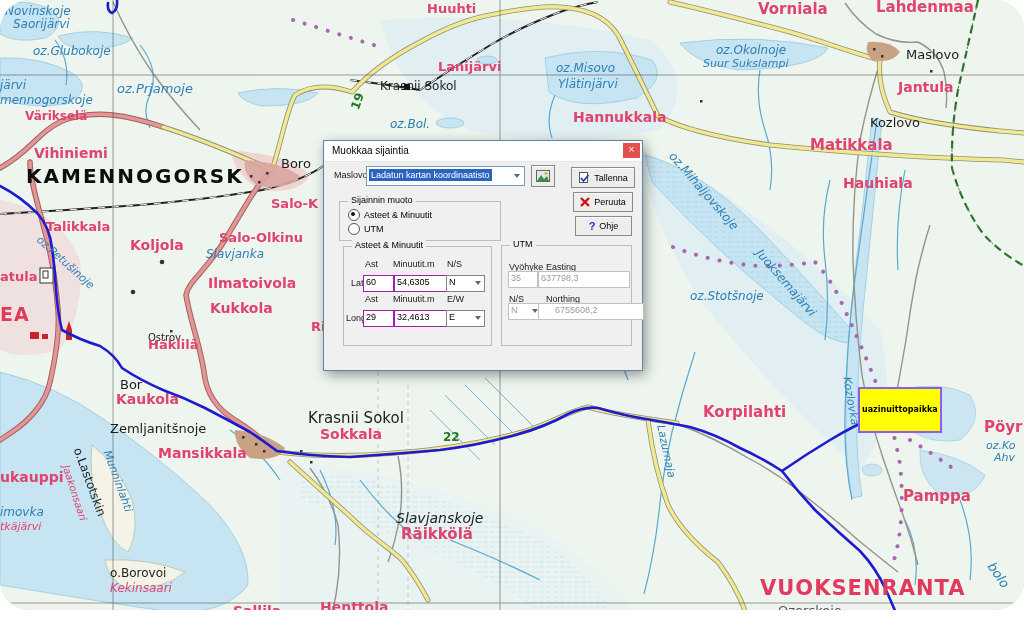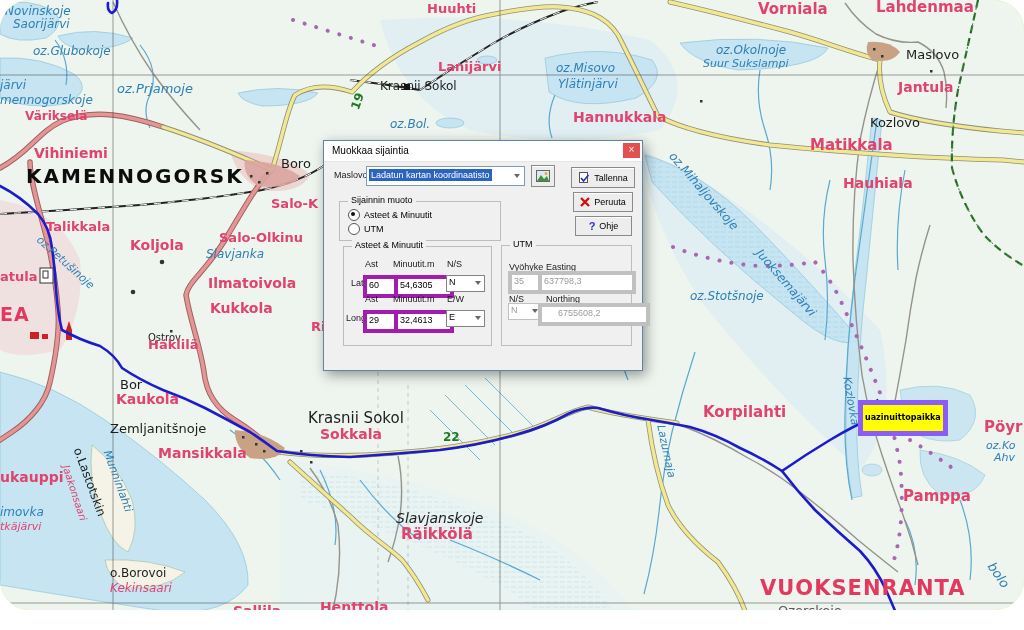--- a/index.html
+++ b/index.html
@@ -10,32 +10,32 @@
   .blue-it{color:#2d7fb5;font-style:italic;}
   .pink{color:#e0436e;font-weight:700;}
   .pink-it{color:#e0436e;font-style:italic;}
   .pink-big{color:#e23a5f;font-weight:700;letter-spacing:1px;}
   .black{color:#1d1d1d;}
   .black-it{color:#1d1d1d;font-style:italic;}
   .black-big{color:#0d0d0d;font-weight:700;letter-spacing:2px;}
   .green{color:#1e7a1e;font-weight:700;}
   .gray{color:#5a5a52;}
   
-  #marker-label{position:absolute;left:858px;top:400px;background:#ffff00;border:5px solid #8b5cf6;color:#000;
-    font:bold 8px "DejaVu Sans",sans-serif;padding:8px 2px;line-height:1.2;}
+  #marker-label{position:absolute;left:858px;top:387px;background:#ffff00;border:2px solid #8b5cf6;color:#000;
+    font:bold 8px "DejaVu Sans",sans-serif;padding:16px 2px;line-height:1.2;}
   
   #dlg{position:absolute;left:323px;top:140px;width:318px;height:229px;background:#f0f0f0;
     border:1px solid #5c85a8;box-shadow:3px 4px 12px rgba(0,0,0,.4);font-family:"Liberation Sans",sans-serif;font-size:9px;color:#000;}
   #dlg-title{position:absolute;left:0;top:0;right:0;height:20px;background:#ffffff;border-bottom:1px solid #e6e6e6;}
   #dlg-title-text{position:absolute;left:8px;top:4px;font-size:10px;}
   #dlg-close{position:absolute;top:2px;right:2px;width:17px;height:15px;background:#e35050;color:#fff;
     font-size:10px;line-height:14px;text-align:center;cursor:pointer;}
   .fs{position:absolute;border:1px solid #bdbdbd;background:transparent;}
   .fs-legend{position:absolute;top:-7px;left:8px;background:#f0f0f0;padding:0 3px;font-size:9px;text-align:right;}
-  .txt{position:absolute;background:#fff;border:4px solid #a21caf;font-size:9px;padding:0 2px;line-height:13px;color:#000;overflow:hidden;}
+  .txt{position:absolute;background:#fff;border:1px solid #a21caf;font-size:9px;padding:0 2px;line-height:13px;color:#000;overflow:hidden;}
   .txt.dis{color:#9b9b9b;border-color:#c0c0c0;}
   .sel{position:absolute;background:#fff;border:1px solid #848484;font-size:9px;line-height:13px;padding:0 2px;color:#000;}
   .sel .dd-arrow{position:absolute;right:3px;top:5px;}
   .sel.dis{color:#9b9b9b;border-color:#c0c0c0;}
   .dd-arrow{width:0;height:0;border-left:3px solid transparent;border-right:3px solid transparent;border-top:4px solid #666;display:inline-block;}
   .btn{position:absolute;background:#ededed;border:1px solid #8a8a8a;display:flex;align-items:center;justify-content:center;
     gap:4px;font-size:9px;cursor:pointer;box-shadow:inset 0 1px 0 #fff;}
   .radio-row{position:absolute;display:flex;align-items:center;gap:4px;}
   .radio{width:10px;height:10px;border:1px solid #555;border-radius:50%;background:#fff;position:relative;}
   .radio.on::after{content:"";position:absolute;left:2px;top:2px;width:4px;height:4px;border-radius:50%;background:#111;}

